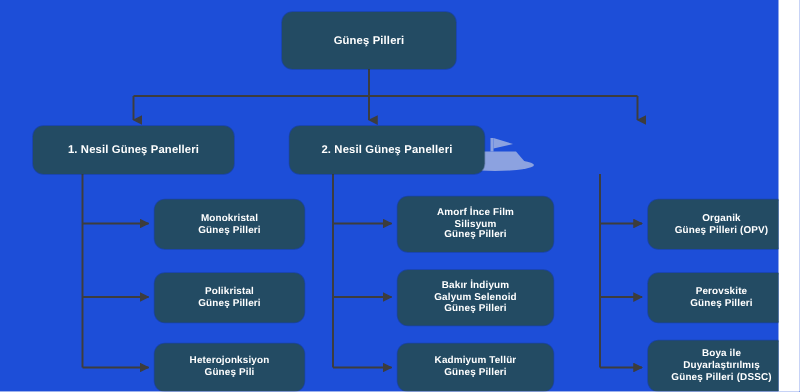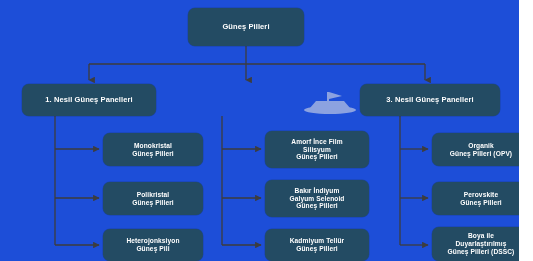--- a/index.html
+++ b/index.html
@@ -138,22 +138,22 @@
     </g>
   </svg>
 
   <div class="node node-root">
     <span class="node-label">Güneş Pilleri</span>
   </div>
 
   <div class="node node-l2 node-l2-a">
     <span class="node-label">1. Nesil Güneş Panelleri</span>
   </div>
-  <div class="node node-l2 node-l2-c">
-    <span class="node-label">3. Nesil Güneş Panelleri</span>
+  <div class="node node-l2 node-l2-b">
+    <span class="node-label">2. Nesil Güneş Panelleri</span>
   </div>
 
   <div class="col-a">
     <div class="node node-leaf leaf-r1">
       <span class="node-label">
         <span>Monokristal</span><br>
         <span>Güneş Pilleri</span>
       </span>
     </div>
     <div class="node node-leaf leaf-r2">

